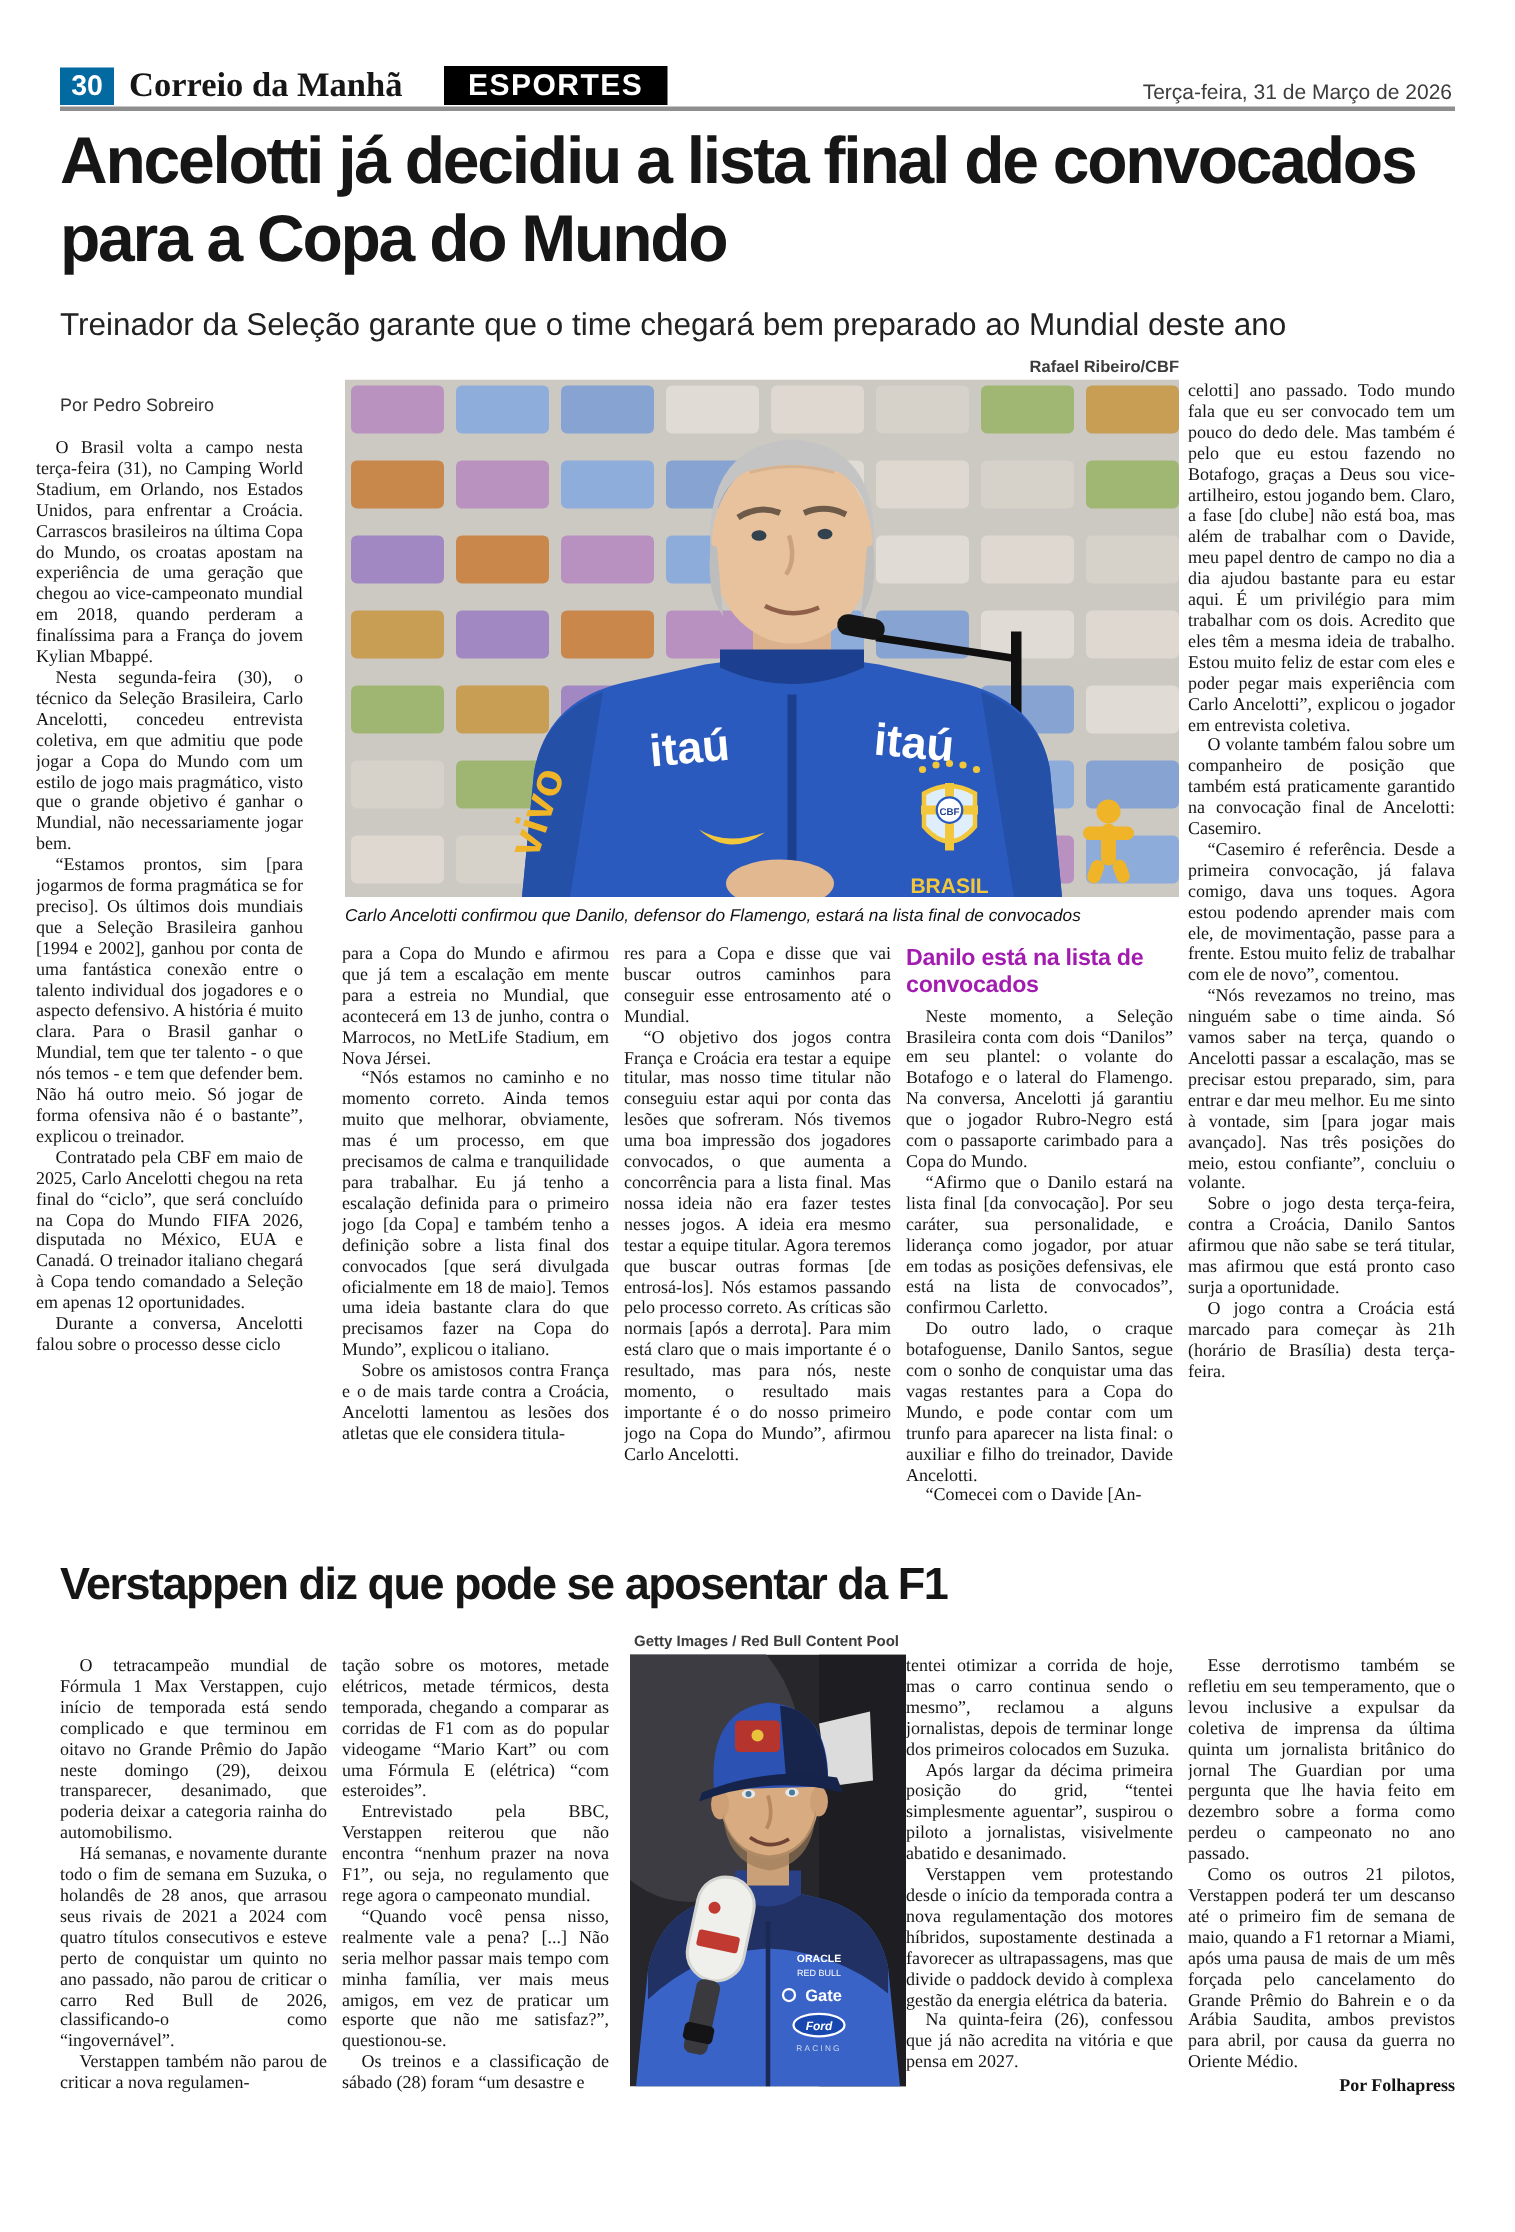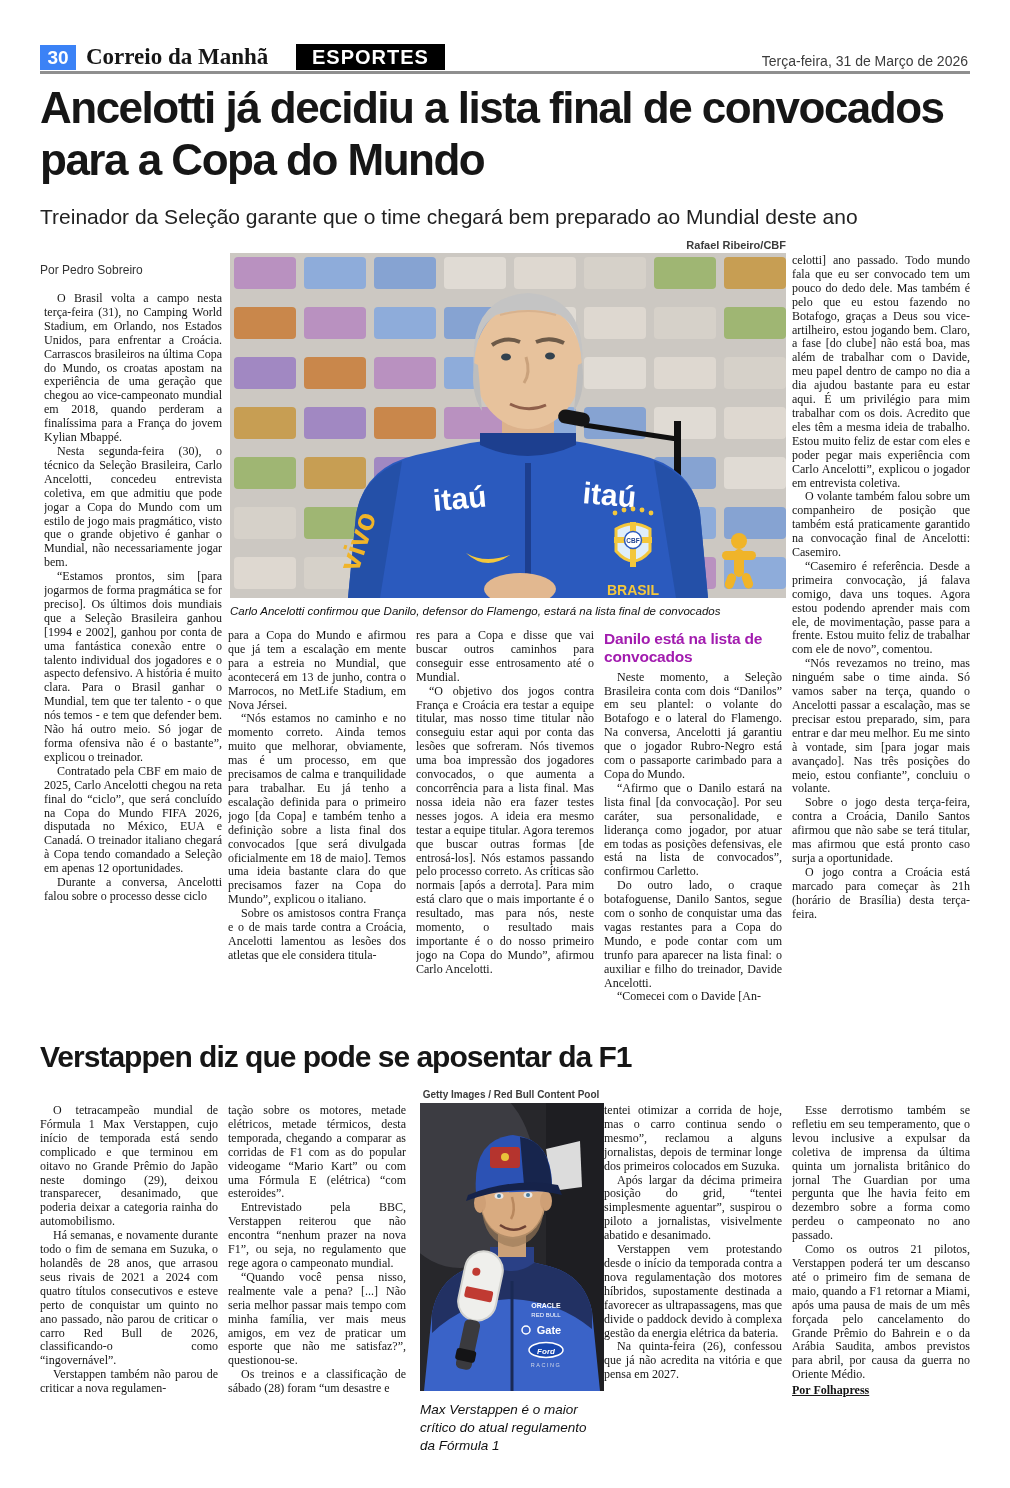--- a/index.html
+++ b/index.html
@@ -1,19 +1,19 @@
 <!DOCTYPE html>
 <html lang="pt"><head>
 <meta charset="utf-8">
 <style>
   html,body{margin:0;padding:0;background:#9a9a9a;}
   .page{position:relative;width:1010px;height:1488px;background:#ffffff;overflow:hidden;
         color:#111;font-family:"Liberation Serif",serif;}
   
-  .hdr-num{position:absolute;left:40px;top:45px;width:36px;height:25px;background:#3b82f6;color:#fff;
+  .hdr-num{position:absolute;left:40px;top:45px;width:36px;height:25px;background:#0369a1;color:#fff;
            font:bold 19px/25px "Liberation Sans",sans-serif;text-align:center;}
   .hdr-paper{position:absolute;left:86px;top:43px;font-weight:bold;font-size:23px;line-height:27px;
              font-family:"Liberation Serif",serif;color:#161616;}
   .hdr-section{position:absolute;left:296px;top:44px;background:#000000;color:#fff;
                font:bold 20px/26px "Liberation Sans",sans-serif;padding:0 16px;letter-spacing:1px;}
   .hdr-date{position:absolute;right:42px;top:53px;font-family:"Liberation Sans",sans-serif;
             font-size:14px;color:#3c3c3c;}
   .hdr-rule{position:absolute;left:40px;top:71px;width:930px;height:3px;background:#8f8f8f;}
   
   .h1-1{position:absolute;left:40px;top:82px;width:938px;font-family:"Liberation Sans",sans-serif;
@@ -27,21 +27,21 @@
   .photo1{position:absolute;left:230px;top:253px;width:556px;height:345px;}
   .cap1{position:absolute;left:230px;top:604px;width:556px;color:#111;
         font:italic 11.5px/1.3 "Liberation Sans",sans-serif;}
   
   .ncol{position:absolute;width:178px;font-size:12px;line-height:13.9px;text-align:justify;
         overflow:hidden;color:#141414;}
   .ncol p{margin:0;text-indent:13px;}
   .ncol p.noindent{text-indent:0;}
   .ncol h3{margin:1px 0 5px;font:bold 15.5px/1.15 "Liberation Sans",sans-serif;
            letter-spacing:-0.2px;text-align:left;color:#a21caf;}
-  .ncol p.signoff{text-align:left;font-weight:bold;text-indent:0;margin-top:2px;text-decoration:underline;}
+  .ncol p.signoff{text-align:right;font-weight:bold;text-indent:0;margin-top:2px;}
   
   .h1-2{position:absolute;left:40px;top:1040px;width:938px;font-family:"Liberation Sans",sans-serif;
         font-weight:bold;font-size:30px;line-height:1.1;letter-spacing:-1px;color:#161616;}
   .credit2{position:absolute;left:416px;top:1089px;width:190px;text-align:center;
            font:bold 10px "Liberation Sans",sans-serif;color:#3c3c3c;}
   .photo2{position:absolute;left:420px;top:1103px;width:184px;height:288px;}
   .cap2{position:absolute;left:420px;top:1401px;width:184px;color:#111;
         font:italic 13.5px/1.35 "Liberation Sans",sans-serif;}
 </style>
 </head>
@@ -168,21 +168,21 @@
       <rect x="-2" y="18" width="34" height="9" rx="4.5"></rect>
       <rect x="10" y="16" width="10" height="28" rx="5"></rect>
       <rect x="2" y="40" width="9" height="16" rx="4.5" transform="rotate(20 6 48)"></rect>
       <rect x="19" y="40" width="9" height="16" rx="4.5" transform="rotate(-20 23 48)"></rect>
     </g>
     <ellipse cx="290" cy="336" rx="36" ry="16" fill="#e2b890"></ellipse>
   </svg>
 
   <div class="cap1">Carlo Ancelotti confirmou que Danilo, defensor do Flamengo, estará na lista final de convocados</div>
 
-  <div class="ncol" style="left:44px;top:292px;height:748px">
+  <div class="ncol" style="left:24px;top:292px;height:748px">
       <p>O Brasil volta a campo nesta terça-feira (31), no Camping World Stadium, em Orlando, nos Estados Unidos, para enfrentar a Croácia. Carrascos brasileiros na última Copa do Mundo, os croatas apostam na experiência de uma geração que chegou ao vice-campeonato mundial em 2018, quando perderam a finalíssima para a França do jovem Kylian Mbappé.</p>
       <p>Nesta segunda-feira (30), o técnico da Seleção Brasileira, Carlo Ancelotti, concedeu entrevista coletiva, em que admitiu que pode jogar a Copa do Mundo com um estilo de jogo mais pragmático, visto que o grande objetivo é ganhar o Mundial, não necessariamente jogar bem.</p>
       <p>“Estamos prontos, sim [para jogarmos de forma pragmática se for preciso]. Os últimos dois mundiais que a Seleção Brasileira ganhou [1994 e 2002], ganhou por conta de uma fantástica conexão entre o talento individual dos jogadores e o aspecto defensivo. A história é muito clara. Para o Brasil ganhar o Mundial, tem que ter talento - o que nós temos - e tem que defender bem. Não há outro meio. Só jogar de forma ofensiva não é o bastante”, explicou o treinador.</p>
       <p>Contratado pela CBF em maio de 2025, Carlo Ancelotti chegou na reta final do “ciclo”, que será concluído na Copa do Mundo FIFA 2026, disputada no México, EUA e Canadá. O treinador italiano chegará à Copa tendo comandado a Seleção em apenas 12 oportunidades.</p>
       <p>Durante a conversa, Ancelotti falou sobre o processo desse ciclo</p>
     </div>
   <div class="ncol" style="left:228px;top:629px;height:410px">
       <p class="noindent">para a Copa do Mundo e afirmou que já tem a escalação em mente para a estreia no Mundial, que acontecerá em 13 de junho, contra o Marrocos, no MetLife Stadium, em Nova Jérsei.</p>
       <p>“Nós estamos no caminho e no momento correto. Ainda temos muito que melhorar, obviamente, mas é um processo, em que precisamos de calma e tranquilidade para trabalhar. Eu já tenho a escalação definida para o primeiro jogo [da Copa] e também tenho a definição sobre a lista final dos convocados [que será divulgada oficialmente em 18 de maio]. Temos uma ideia bastante clara do que precisamos fazer na Copa do Mundo”, explicou o italiano.</p>
       <p>Sobre os amistosos contra França e o de mais tarde contra a Croácia, Ancelotti lamentou as lesões dos atletas que ele considera titula-</p>
@@ -253,21 +253,20 @@
       <text x="126" y="205" font-size="7" font-weight="bold">ORACLE</text>
       <text x="126" y="214" font-size="6">RED BULL</text>
       <circle cx="106" cy="227" r="4" fill="none" stroke="#ffffff" stroke-width="1.5"></circle>
       <text x="129" y="231" font-size="11" font-weight="bold">Gate</text>
       <ellipse cx="126" cy="247" rx="17" ry="7.5" fill="#1847b0" stroke="#ffffff" stroke-width="1.5"></ellipse>
       <text x="126" y="250.5" font-size="8" font-style="italic" font-weight="bold">Ford</text>
       <text x="126" y="264" font-size="5.5" letter-spacing="1.5" fill="#cfd6e8">RACING</text>
     </g>
   </svg>
 
-  <div class="cap2">Max Verstappen é o maior crítico do atual regulamento da Fórmula 1</div>
 
   <div class="ncol" style="left:40px;top:1104px;height:380px">
       <p>O tetracampeão mundial de Fórmula 1 Max Verstappen, cujo início de temporada está sendo complicado e que terminou em oitavo no Grande Prêmio do Japão neste domingo (29), deixou transparecer, desanimado, que poderia deixar a categoria rainha do automobilismo.</p>
       <p>Há semanas, e novamente durante todo o fim de semana em Suzuka, o holandês de 28 anos, que arrasou seus rivais de 2021 a 2024 com quatro títulos consecutivos e esteve perto de conquistar um quinto no ano passado, não parou de criticar o carro Red Bull de 2026, classificando-o como “ingovernável”.</p>
       <p>Verstappen também não parou de criticar a nova regulamen-</p>
     </div>
   <div class="ncol" style="left:228px;top:1104px;height:380px">
       <p class="noindent">tação sobre os motores, metade elétricos, metade térmicos, desta temporada, chegando a comparar as corridas de F1 com as do popular videogame “Mario Kart” ou com uma Fórmula E (elétrica) “com esteroides”.</p>
       <p>Entrevistado pela BBC, Verstappen reiterou que não encontra “nenhum prazer na nova F1”, ou seja, no regulamento que rege agora o campeonato mundial.</p>
       <p>“Quando você pensa nisso, realmente vale a pena? [...] Não seria melhor passar mais tempo com minha família, ver mais meus amigos, em vez de praticar um esporte que não me satisfaz?”, questionou-se.</p>

